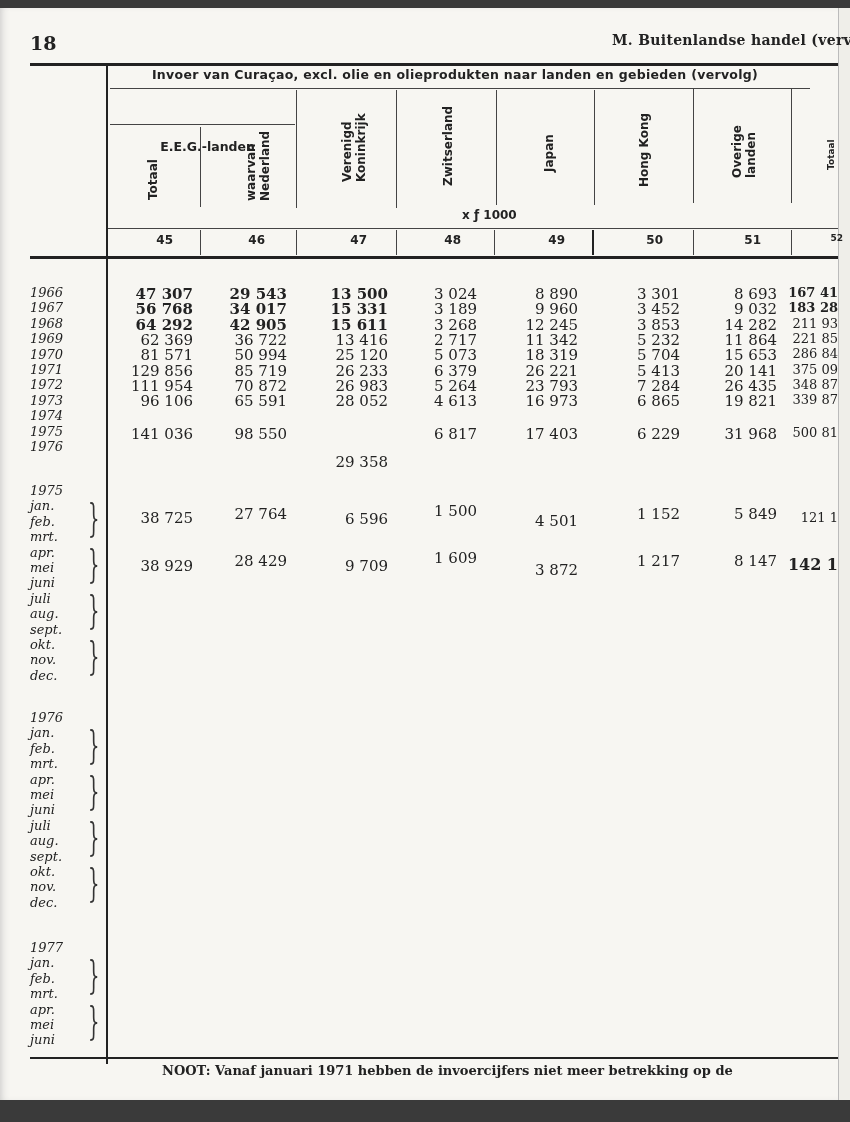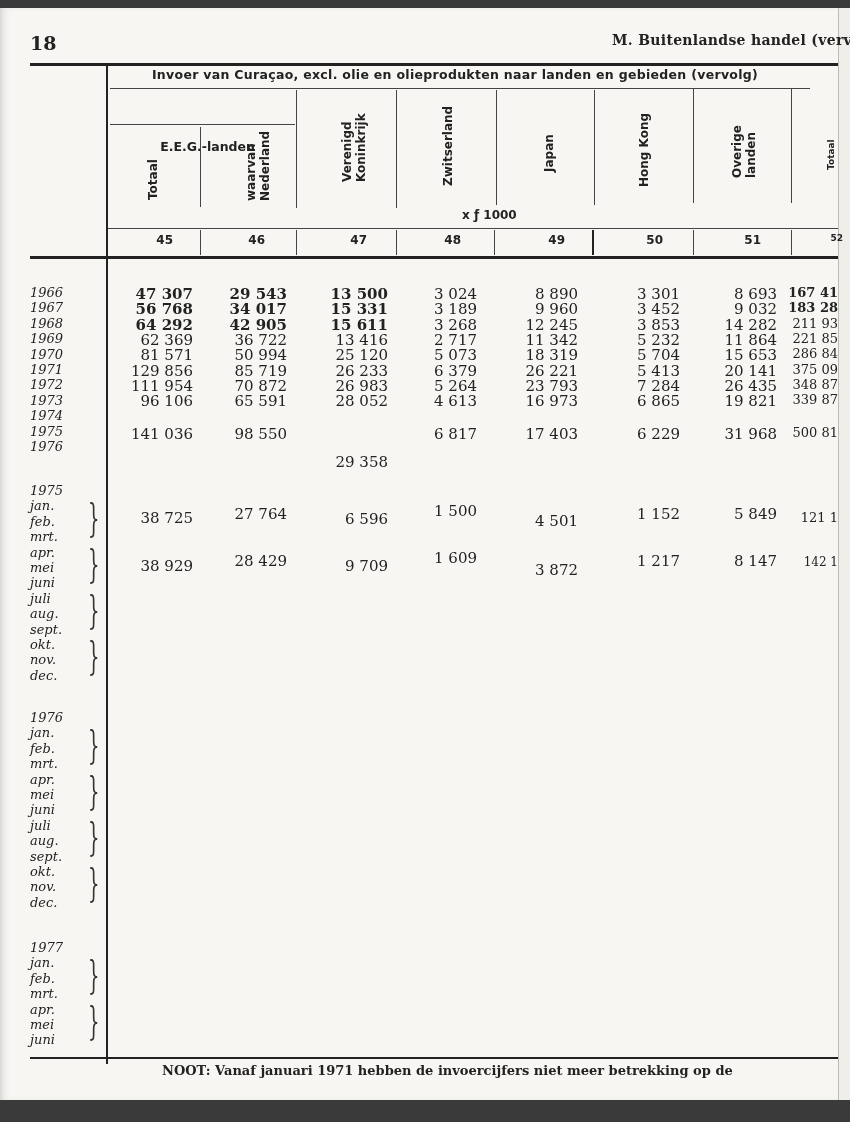--- a/index.html
+++ b/index.html
@@ -234,21 +234,21 @@
     <div class="abs cell" style="top: 505px; right: 170px;">1 152</div>
     <div class="abs cell" style="top: 505px; right: 73px;">5 849</div>
     <div class="abs cell" style="top: 510px; right: 12px; font-size: 13px;">121 1</div>
     <div class="abs cell" style="top: 557px; right: 657px;">38 929</div>
     <div class="abs cell" style="top: 552px; right: 563px;">28 429</div>
     <div class="abs cell" style="top: 557px; right: 462px;">9 709</div>
     <div class="abs cell" style="top: 549px; right: 373px;">1 609</div>
     <div class="abs cell" style="top: 561px; right: 272px;">3 872</div>
     <div class="abs cell" style="top: 552px; right: 170px;">1 217</div>
     <div class="abs cell" style="top: 552px; right: 73px;">8 147</div>
-    <div class="abs cell" style="top: 555px; right: 12px; font-size: 12px;">142 1</div>
+    <div class="abs cell" style="top: 555px; right: 12px; font-size: 16px; font-weight: bold;">142 1</div>
   </div>
 
 <div class="abs stub" style="top:710px;">
   <div>1976</div>
   <div>jan.</div>
   <div>feb.</div>
   <div>mrt.</div>
   <div>apr.</div>
   <div>mei</div>
   <div>juni</div>

